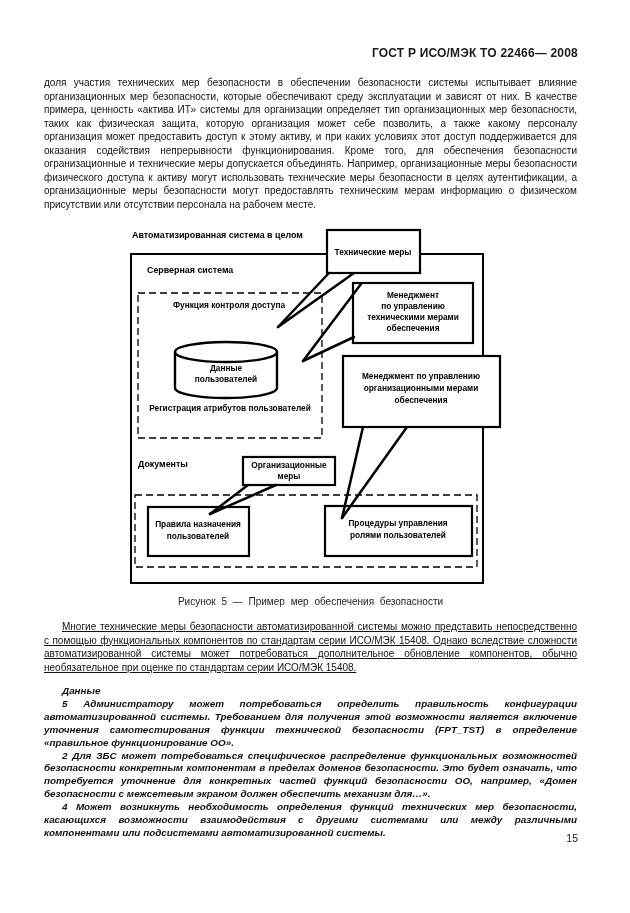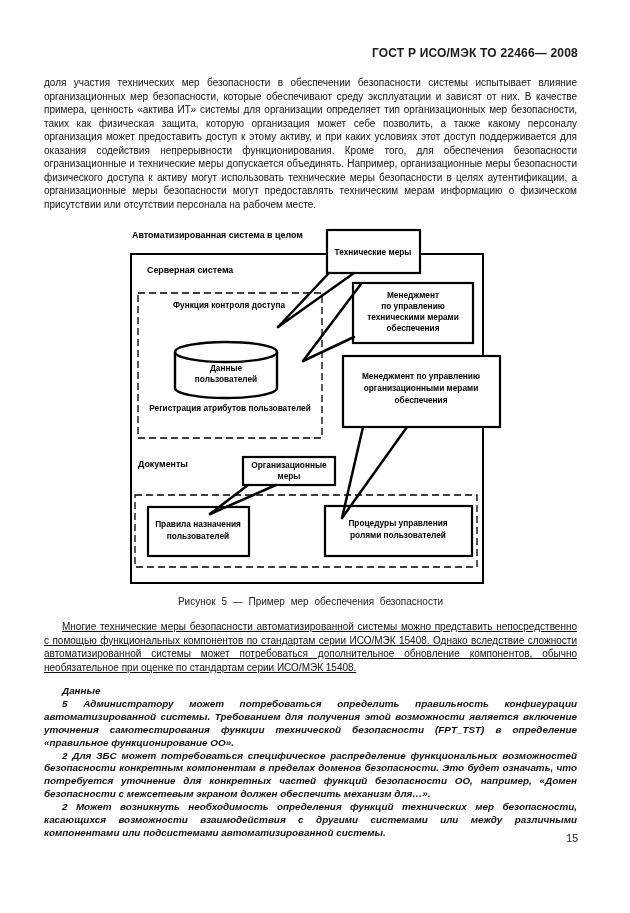--- a/index.html
+++ b/index.html
@@ -118,18 +118,18 @@
   </svg>
 
   <div class="fig-caption">Рисунок 5 — Пример мер обеспечения безопасности</div>
 
   <div class="para para-2">Многие технические меры безопасности автоматизированной системы можно представить непосредственно с помощью функциональных компонентов по стандартам серии ИСО/МЭК 15408. Однако вследствие сложности автоматизированной системы может потребоваться дополнительное обновление компонентов, обычно необязательное при оценке по стандартам серии ИСО/МЭК 15408.</div>
 
   <div class="examples">
     <p>Данные</p>
     <p>5 Администратору  может  потребоваться определить правильность конфигурации автоматизированной системы. Требованием для получения этой возможности является включение уточнения самотестирования функции технической безопасности (FPT_TST) в определение «правильное функционирование ОО».</p>
     <p>2 Для ЗБС может потребоваться специфическое распределение функциональных возможностей безопасности конкретным компонентам в пределах доменов безопасности. Это будет означать, что потребуется  уточнение для конкретных частей функций безопасности ОО, например, «Домен безопасности с межсетевым экраном должен обеспечить механизм для…».</p>
-    <p>2 Может возникнуть необходимость определения функций технических мер безопасности, касающихся возможности взаимодействия с другими системами или между различными компонентами или подсистемами автоматизированной системы.</p>
+    <p>4 Может возникнуть необходимость определения функций технических мер безопасности, касающихся возможности взаимодействия с другими системами или между различными компонентами или подсистемами автоматизированной системы.</p>
   </div>
 
   <div class="page-number">15</div>
 
 </div>
 
 </body></html>

